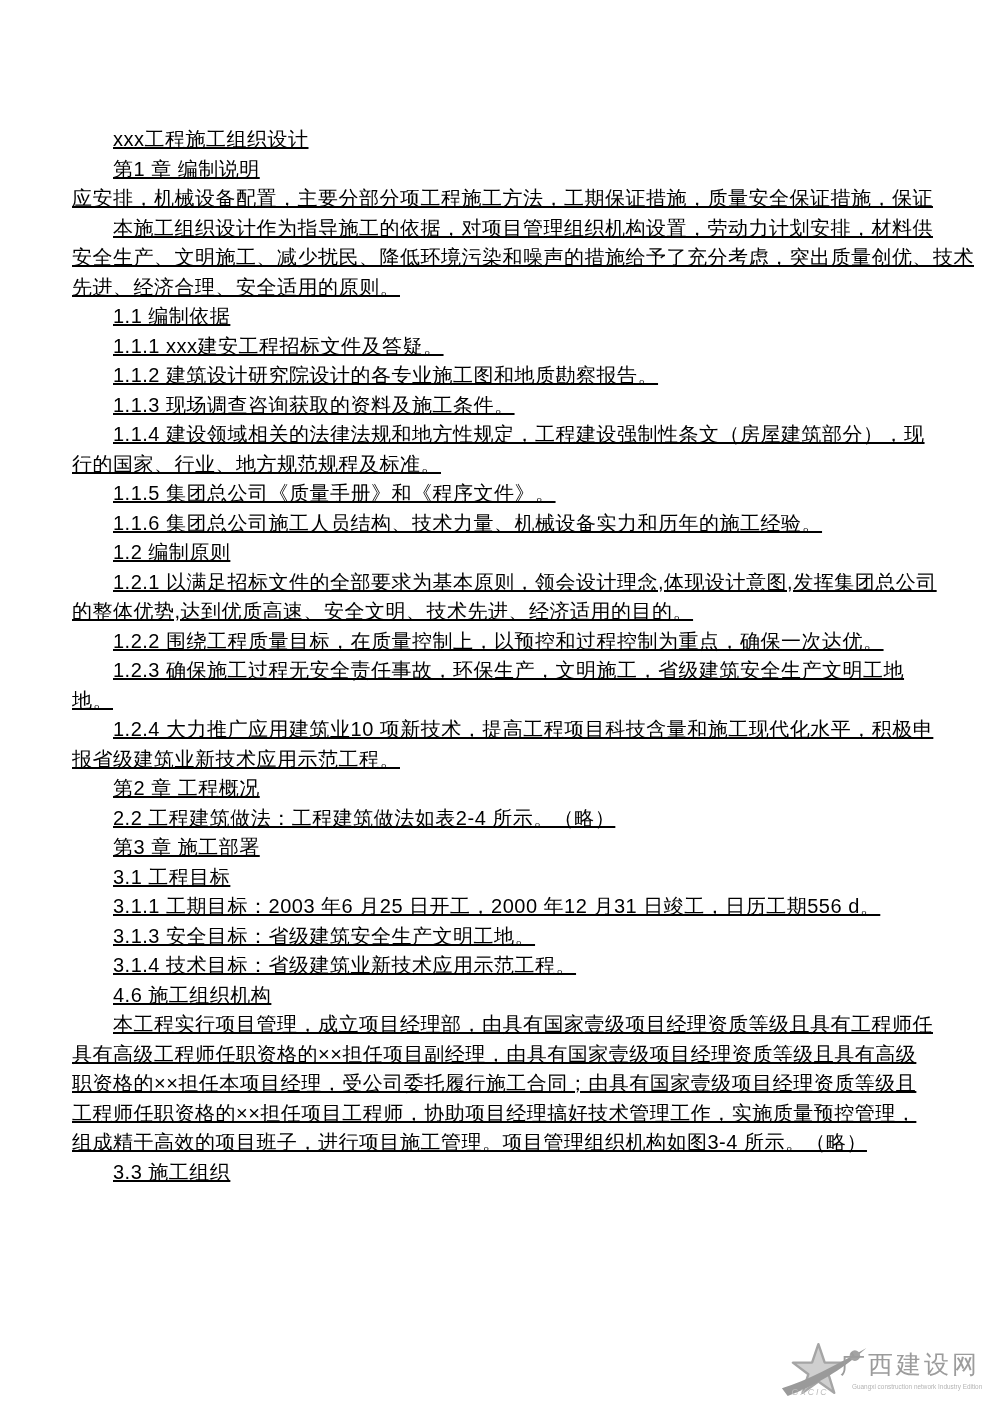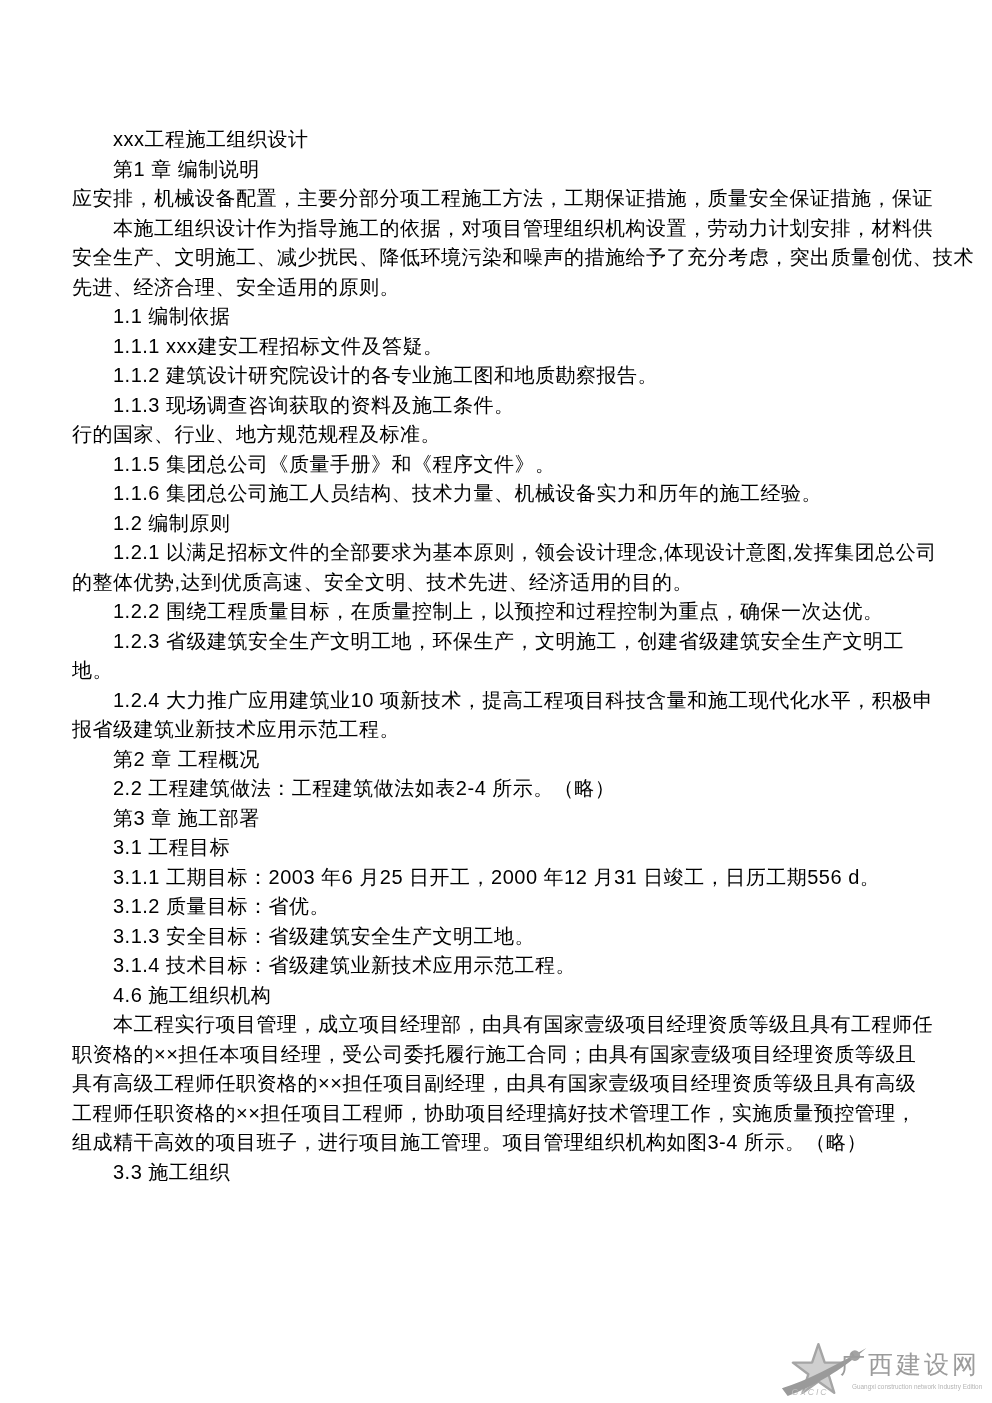--- a/index.html
+++ b/index.html
@@ -18,20 +18,21 @@
   }
   .doc-body {
     position: absolute;
     left: 72px;
     top: 125px;
     width: 908px;
     font-size: 20px;
     line-height: 29.5px;
     letter-spacing: 0.5px;
     color: #000000;
+    text-decoration: underline;
   }
   .line {
     white-space: nowrap;
   }
   .line.indent {
     padding-left: 41px;
   }
   
   .watermark {
     position: absolute;
@@ -78,43 +79,43 @@
   <div class="line indent">xxx工程施工组织设计</div>
       <div class="line indent">第1 章 编制说明</div>
       <div class="line">应安排，机械设备配置，主要分部分项工程施工方法，工期保证措施，质量安全保证措施，保证</div>
       <div class="line indent">本施工组织设计作为指导施工的依据，对项目管理组织机构设置，劳动力计划安排，材料供</div>
       <div class="line">安全生产、文明施工、减少扰民、降低环境污染和噪声的措施给予了充分考虑，突出质量创优、技术</div>
       <div class="line">先进、经济合理、安全适用的原则。</div>
       <div class="line indent">1.1 编制依据</div>
       <div class="line indent">1.1.1 xxx建安工程招标文件及答疑。</div>
       <div class="line indent">1.1.2 建筑设计研究院设计的各专业施工图和地质勘察报告。</div>
       <div class="line indent">1.1.3 现场调查咨询获取的资料及施工条件。</div>
+      <div class="line indent">1.1.4 建设领域相关的法律法规和地方性规定，工程建设强制性条文（房屋建筑部分），现</div>
       <div class="line">行的国家、行业、地方规范规程及标准。</div>
       <div class="line indent">1.1.5 集团总公司《质量手册》和《程序文件》。</div>
       <div class="line indent">1.1.6 集团总公司施工人员结构、技术力量、机械设备实力和历年的施工经验。</div>
       <div class="line indent">1.2 编制原则</div>
       <div class="line indent">1.2.1 以满足招标文件的全部要求为基本原则，领会设计理念,体现设计意图,发挥集团总公司</div>
       <div class="line">的整体优势,达到优质高速、安全文明、技术先进、经济适用的目的。</div>
       <div class="line indent">1.2.2 围绕工程质量目标，在质量控制上，以预控和过程控制为重点，确保一次达优。</div>
-      <div class="line indent">1.2.3 省级建筑安全生产文明工地，环保生产，文明施工，创建省级建筑安全生产文明工</div>
+      <div class="line indent">1.2.3 确保施工过程无安全责任事故，环保生产，文明施工，省级建筑安全生产文明工地</div>
       <div class="line">地。</div>
       <div class="line indent">1.2.4 大力推广应用建筑业10 项新技术，提高工程项目科技含量和施工现代化水平，积极申</div>
       <div class="line">报省级建筑业新技术应用示范工程。</div>
       <div class="line indent">第2 章 工程概况</div>
       <div class="line indent">2.2 工程建筑做法：工程建筑做法如表2-4 所示。（略）</div>
       <div class="line indent">第3 章 施工部署</div>
       <div class="line indent">3.1 工程目标</div>
       <div class="line indent">3.1.1 工期目标：2003 年6 月25 日开工，2000 年12 月31 日竣工，日历工期556 d。</div>
-      <div class="line indent">3.1.2 质量目标：省优。</div>
       <div class="line indent">3.1.3 安全目标：省级建筑安全生产文明工地。</div>
       <div class="line indent">3.1.4 技术目标：省级建筑业新技术应用示范工程。</div>
       <div class="line indent">4.6 施工组织机构</div>
       <div class="line indent">本工程实行项目管理，成立项目经理部，由具有国家壹级项目经理资质等级且具有工程师任</div>
+      <div class="line">具有高级工程师任职资格的××担任项目副经理，由具有国家壹级项目经理资质等级且具有高级</div>
       <div class="line">职资格的××担任本项目经理，受公司委托履行施工合同；由具有国家壹级项目经理资质等级且</div>
-      <div class="line">具有高级工程师任职资格的××担任项目副经理，由具有国家壹级项目经理资质等级且具有高级</div>
       <div class="line">工程师任职资格的××担任项目工程师，协助项目经理搞好技术管理工作，实施质量预控管理，</div>
       <div class="line">组成精干高效的项目班子，进行项目施工管理。项目管理组织机构如图3-4 所示。（略）</div>
       <div class="line indent">3.3 施工组织</div>
     </div>
 
   <div class="watermark">
     <svg class="wm-star" width="96" height="62" viewBox="0 0 100 64" xmlns="http://www.w3.org/2000/svg">
       <polygon points="40,4 46.5,23.1 66.6,23.3 50.5,35.4 56.5,54.7 40,43 23.5,54.7 29.5,35.4 13.4,23.3 33.5,23.1" fill="#cfcfcf" stroke="#a5a5a5" stroke-width="2.5" stroke-linejoin="round"></polygon>
       <path d="M2 50 C 28 42, 58 26, 90 8 C 64 32, 34 48, 8 58 Z" fill="#9a9a9a"></path>
       <circle cx="78" cy="16" r="5.5" fill="#a3a3a3"></circle>

